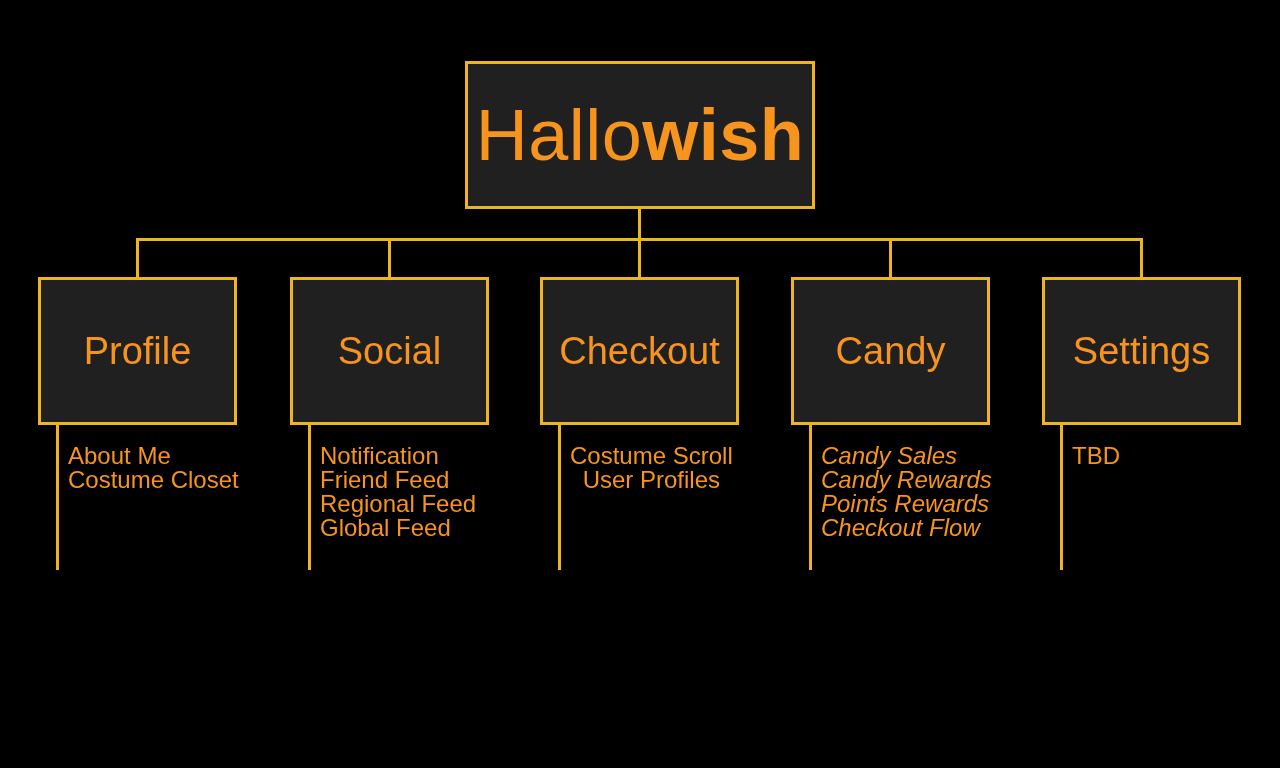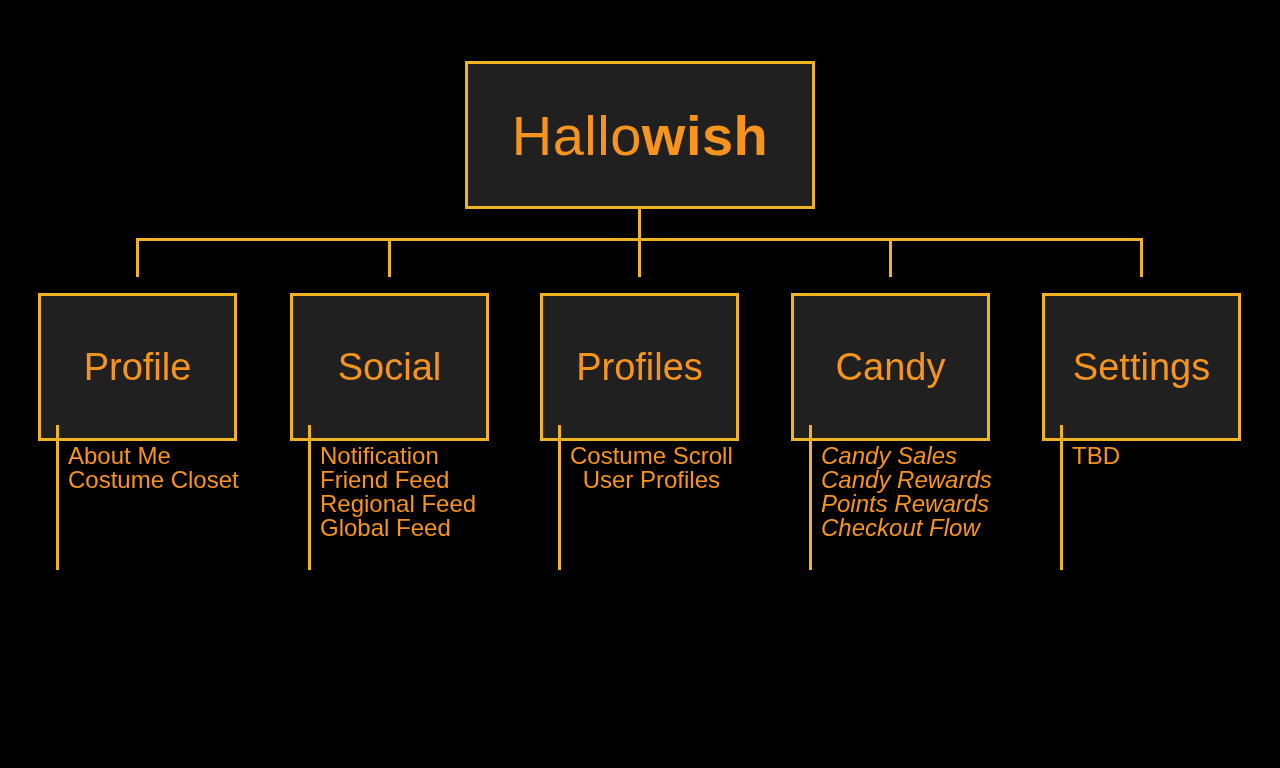--- a/index.html
+++ b/index.html
@@ -24,30 +24,29 @@
     display: flex;
     align-items: center;
     justify-content: center;
     white-space: nowrap;
   }
   .root {
     left: 465px;
     top: 61px;
     width: 350px;
     height: 148px;
-    font-size: 56px;
+    font-size: 72px;
     letter-spacing: 0.5px;
   }
   .root .b { font-weight: 700; }
   .section-box {
     top: 277px;
     width: 199px;
     height: 148px;
     font-size: 38px;
-    margin-top: 16px;
   }
   .line {
     position: absolute;
     background: var(--line, #F0B323);
   }
   .sub-list {
     position: absolute;
     color: var(--text, #F7941E);
     font-size: 24px;
     line-height: 24px;
@@ -81,21 +80,21 @@
       </div>
       <div class="line" style="left: 308px; top: 425px; width: 3px; height: 145px;"></div>
       <div class="sub-list" style="left: 320px; top: 444px;">
         <div>Notification</div>
         <div>Friend Feed</div>
         <div>Regional Feed</div>
         <div>Global Feed</div>
       </div>
       <div class="line" style="left: 637.5px; top: 241px; width: 3px; height: 36px;"></div>
       <div class="node section-box" style="left: 540px;">
-        <span>Profiles</span>
+        <span>Checkout</span>
       </div>
       <div class="line" style="left: 558px; top: 425px; width: 3px; height: 145px;"></div>
       <div class="sub-list" style="left: 570px; top: 444px; text-align: center;">
         <div>Costume Scroll</div>
         <div>User Profiles</div>
       </div>
       <div class="line" style="left: 888.5px; top: 241px; width: 3px; height: 36px;"></div>
       <div class="node section-box" style="left: 791px;">
         <span>Candy</span>
       </div>

